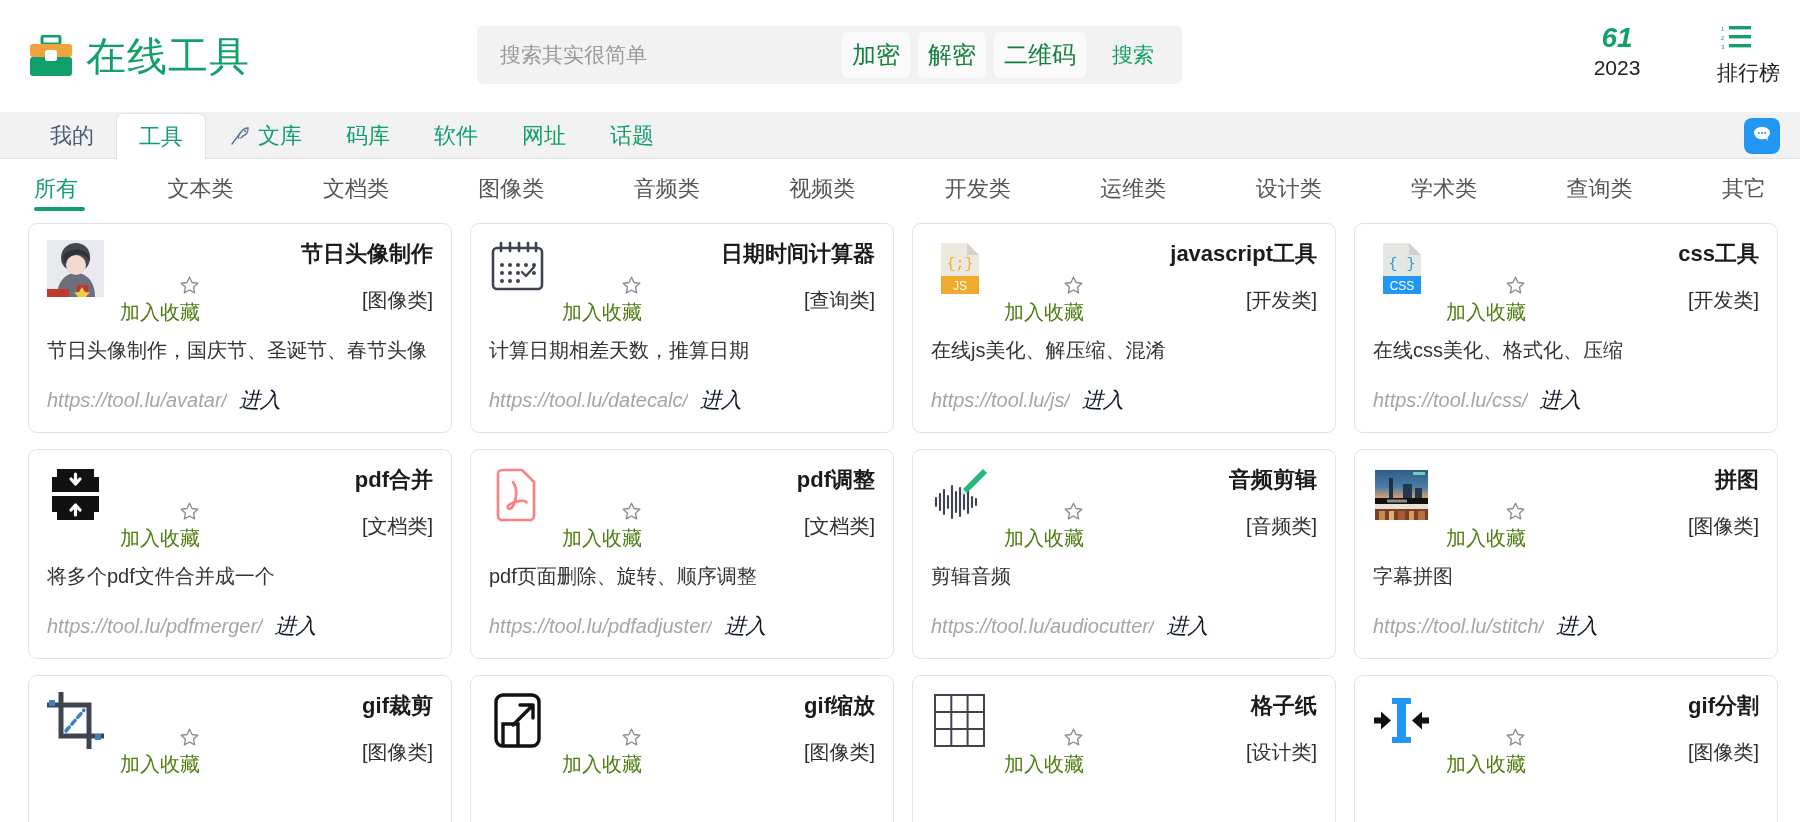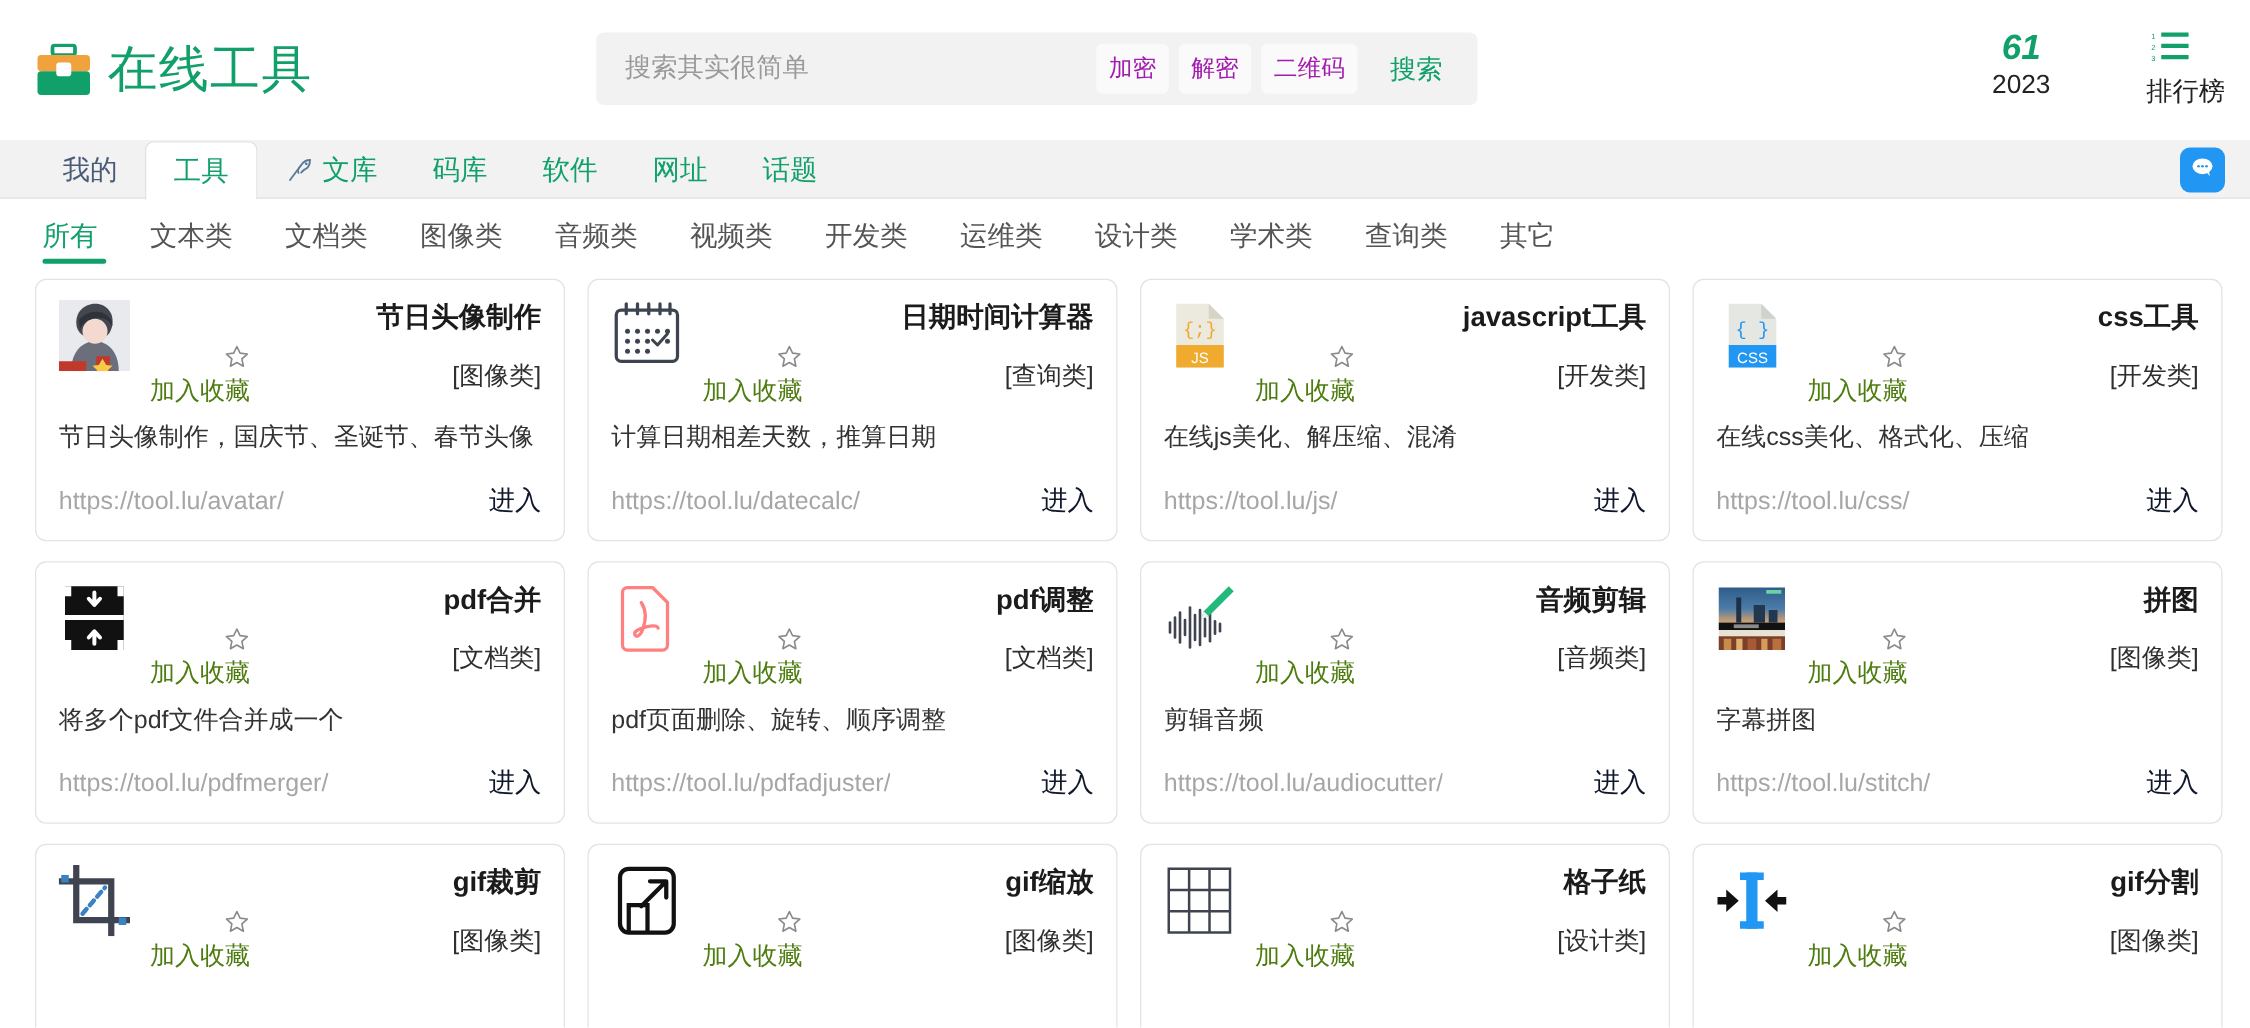--- a/index.html
+++ b/index.html
@@ -53,22 +53,22 @@
     outline: none;
     background: transparent;
     font-size: 21px;
     color: #333;
     padding-left: 23px;
     font-family: "Liberation Sans", "DejaVu Sans", sans-serif;
   }
   .search-input::placeholder { color: #9a9a9a; }
   .search-chip {
     background: #fafafa;
-    color: #a21caf;
-    font-size: 19px;
+    color: #15803d;
+    font-size: 24px;
     border-radius: 5px;
     padding: 7px 10px;
     margin-right: 8px;
     cursor: pointer;
     white-space: nowrap;
     border: none;
     font-family: "Liberation Sans", "DejaVu Sans", sans-serif;
   }
   .search-btn {
     color: #12a06a;
@@ -158,22 +158,23 @@
     display: flex;
     align-items: center;
     justify-content: center;
     cursor: pointer;
   }
 
   
   .cats {
     display: flex;
     align-items: center;
-    padding: 14px 3px 10px 30px;
+    padding: 14px 13px 10px 30px;
     gap: 0;
+    justify-content: space-between;
   }
   .cat {
     font-size: 22px;
     color: #555;
     padding: 0 21px;
     cursor: pointer;
     white-space: nowrap;
     text-decoration: none;
     position: relative;
     line-height: 32px;
@@ -256,21 +257,22 @@
   .card-desc {
     font-size: 20px;
     color: #333;
     margin-top: 10px;
     line-height: 1.4;
     flex: 1;
   }
   .card-foot {
     display: flex;
     align-items: baseline;
-    justify-content: space-between;
+    justify-content: flex-start;
+    font-style: italic;
   }
   .card-url {
     font-size: 20px;
     color: #a6a6a6;
     white-space: nowrap;
     overflow: hidden;
     text-overflow: ellipsis;
   }
   .card-enter {
     font-size: 21px;

